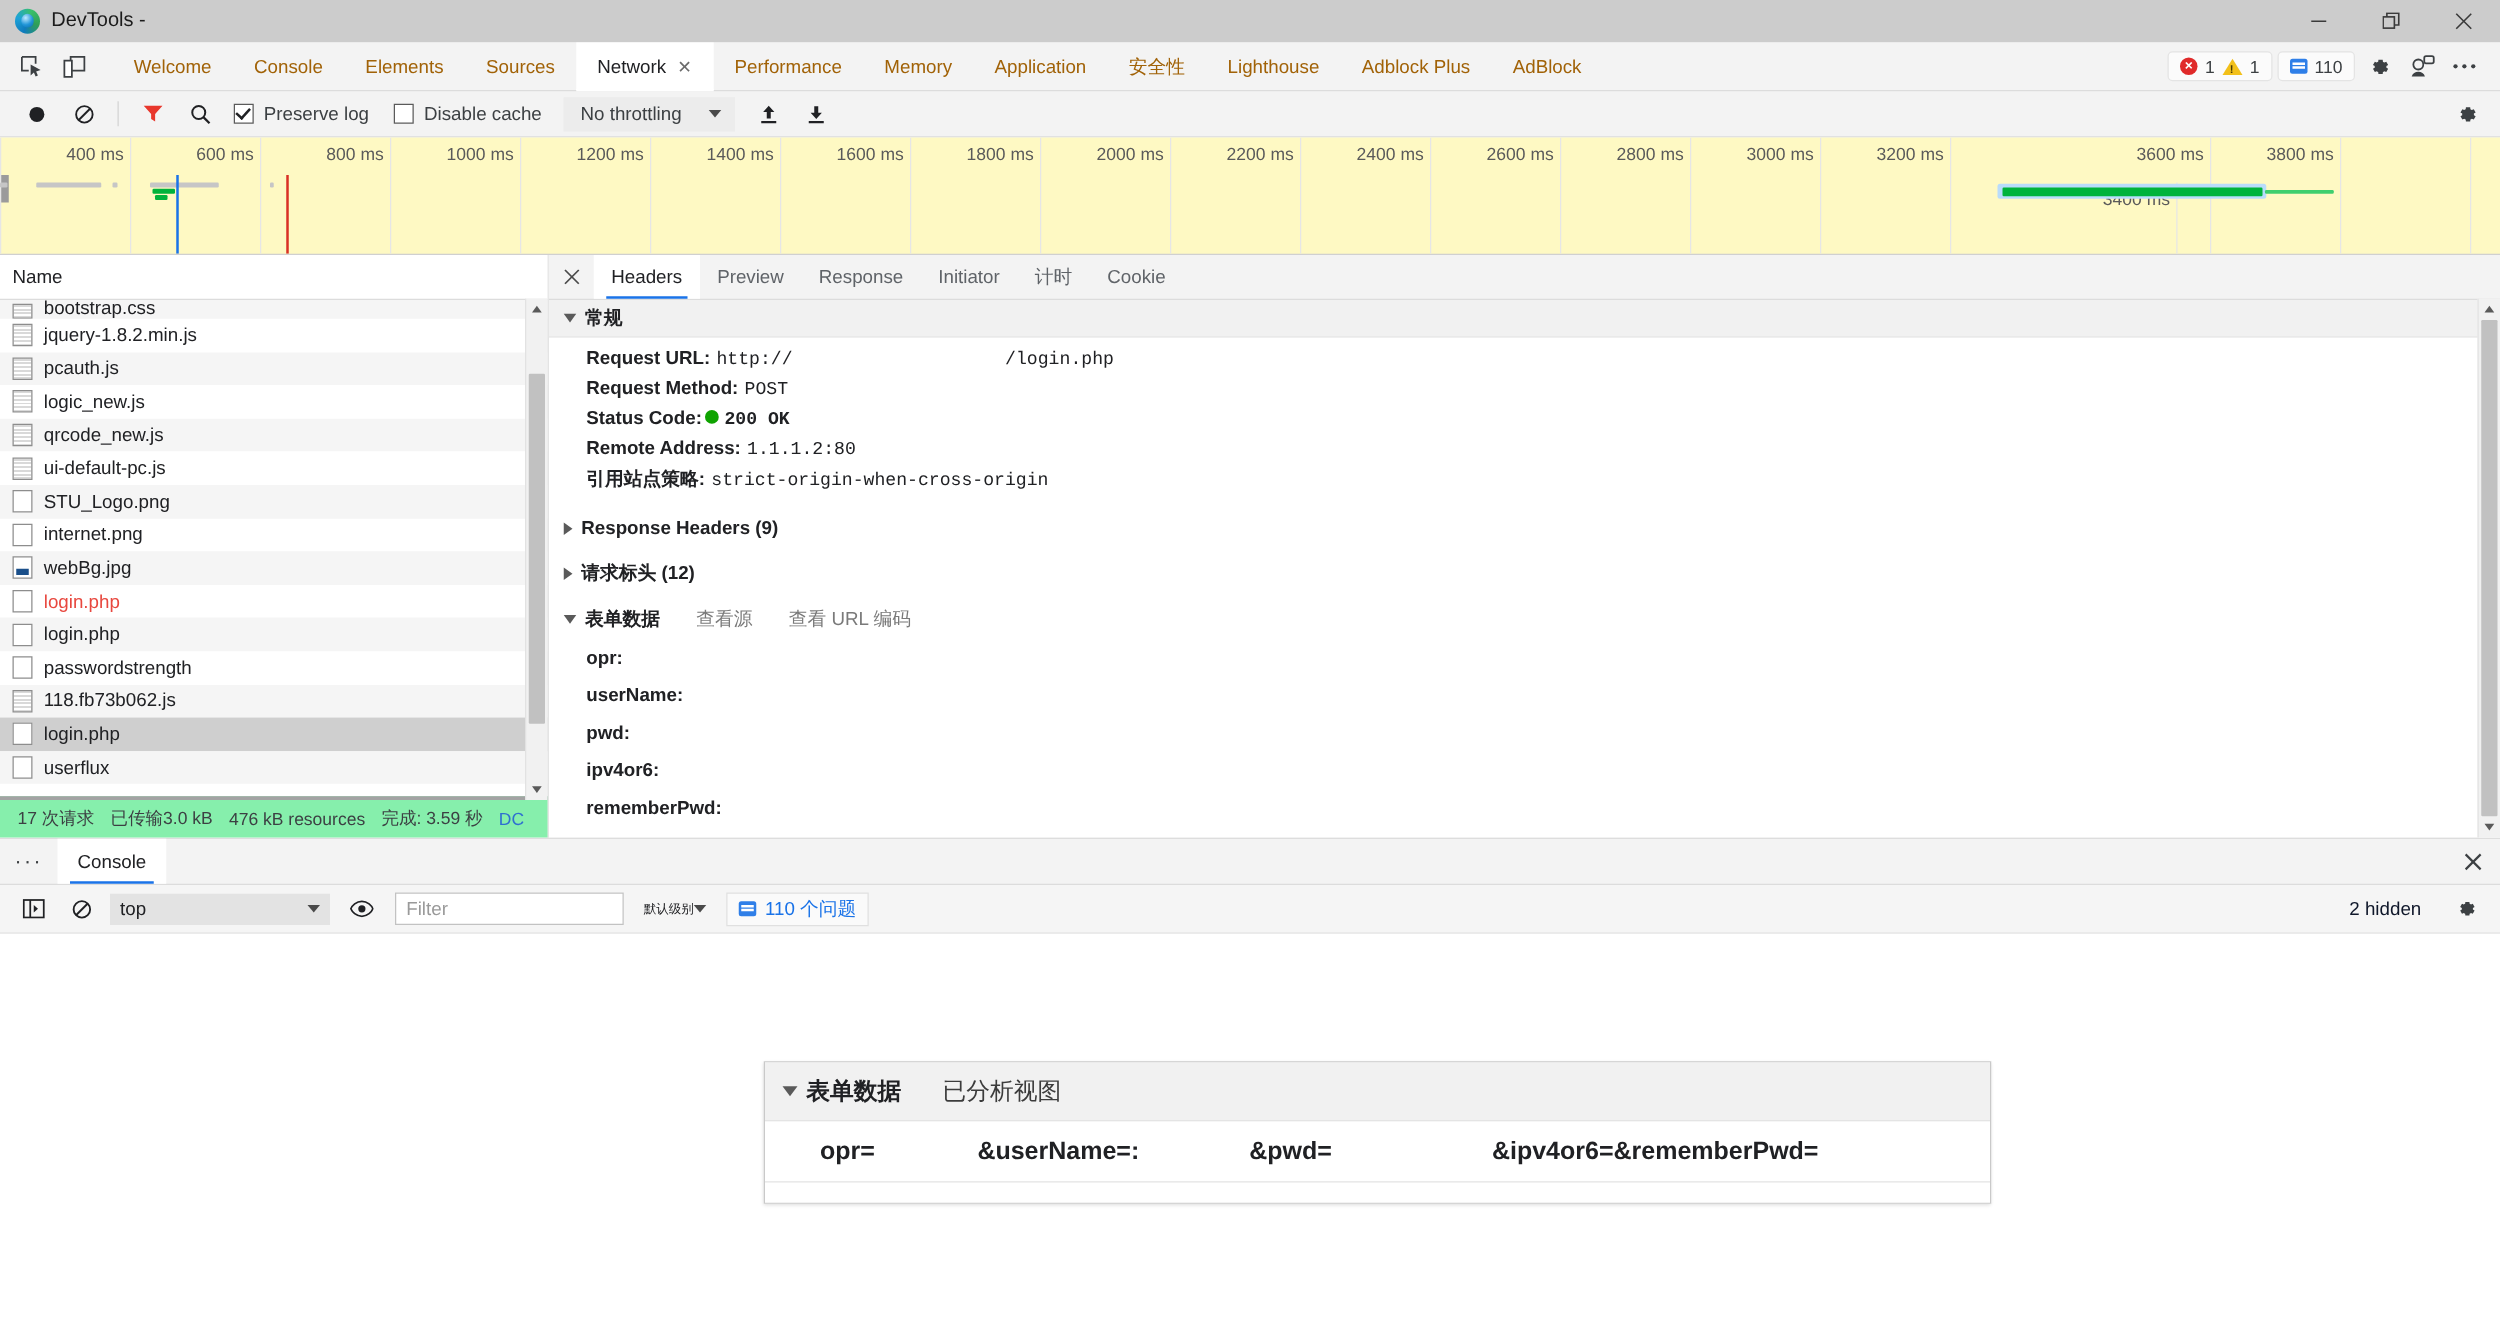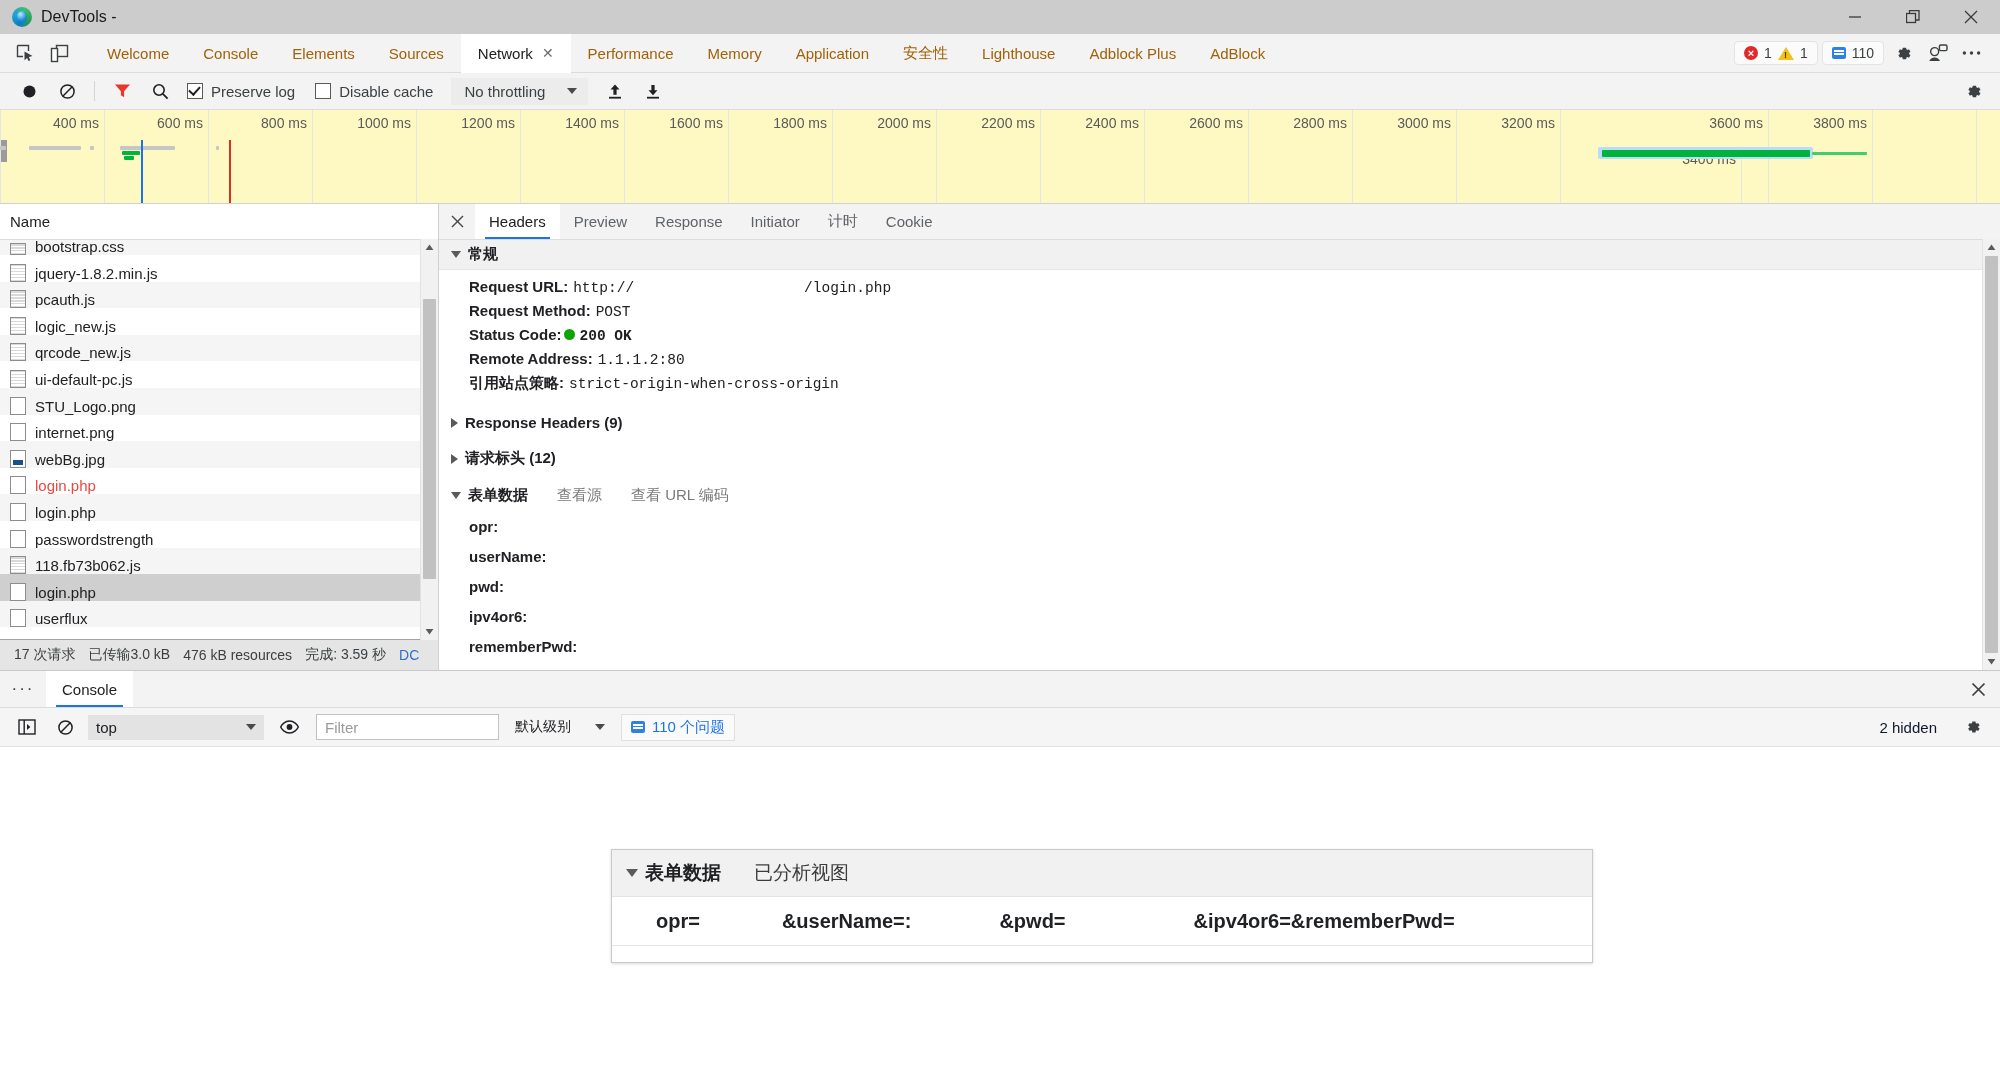--- a/index.html
+++ b/index.html
@@ -62,29 +62,29 @@
   .ov-band{position:absolute;left:0;right:0;top:30px;height:63px;}
   .ovbar{position:absolute;height:4px;border-radius:1px;}
   .vline{position:absolute;top:30px;height:63px;width:1.5px;}
   .ov-left-handle{position:absolute;left:0;top:30px;width:7px;height:22px;background:#9b9b9b;}
 
   
   .split{position:relative;height:466px;display:flex;}
   .reqlist{width:438px;border-right:1px solid #d0d0d0;display:flex;flex-direction:column;background:#fff;position:relative;}
   .rl-head{height:35px;border-bottom:1px solid #dcdcdc;display:flex;align-items:center;padding-left:10px;font-size:15px;color:#202124;background:#fff;}
   .rl-body{flex:1;overflow:hidden;position:relative;}
-  .row{height:26.6px;display:flex;align-items:flex-end;padding-left:10px;font-size:15px;color:#202124;white-space:nowrap;}
+  .row{height:26.6px;display:flex;align-items:center;padding-left:10px;font-size:15px;color:#202124;white-space:nowrap;}
   .row:nth-child(odd){background:#f5f5f5;}
   .row.selected{background:#cfcfcf;}
   .row.err .rname{color:#e8483f;}
   .ficon{width:14px;height:16px;margin-right:9px;flex:0 0 auto;border:1px solid #8d8d8d;background:#fff;position:relative;}
   .ficon.script{background:repeating-linear-gradient(to bottom,#d9d9d9 0 1.5px,#ffffff 1.5px 3px);}
   .ficon.img{background:#fff;}
   .ficon.img::after{content:"";position:absolute;left:2px;bottom:2px;right:2px;height:5px;background:#1a4f8a;}
-  .rl-status{height:30px;border-top:1px solid #a3a3a3;background:#e5e5e5;display:flex;align-items:center;gap:13px;padding-left:14px;font-size:14px;color:#3c4043;white-space:nowrap;overflow:hidden;}
+  .rl-status{height:30px;border-top:3px solid #a3a3a3;background:#86efac;display:flex;align-items:center;gap:13px;padding-left:14px;font-size:14px;color:#3c4043;white-space:nowrap;overflow:hidden;}
   .rl-status .blue{color:#2f6fd0;}
   .rl-scroll{position:absolute;right:0;top:35px;bottom:30px;width:17px;background:#f1f1f1;border-left:1px solid #e2e2e2;}
   .rl-scroll .arrow{height:17px;display:flex;align-items:center;justify-content:center;}
   .rl-scroll .thumb{position:absolute;left:2px;right:2px;top:60px;height:280px;background:#c1c1c1;border-radius:1px;}
 
   
   .details{flex:1;display:flex;flex-direction:column;background:#fff;position:relative;min-width:0;}
   .dt-tabs{height:35px;border-bottom:1px solid #dcdcdc;display:flex;align-items:stretch;background:#f3f3f3;}
   .dt-close{width:36px;display:flex;align-items:center;justify-content:center;color:#4a4a4a;font-size:16px;}
   .dt-tab{display:flex;align-items:center;padding:0 14px;font-size:15px;color:#5f6368;position:relative;white-space:nowrap;}
@@ -110,21 +110,21 @@
   .drawer{border-top:1px solid #c9c9c9;background:#fff;}
   .dw-tabs{height:36px;background:#f3f3f3;display:flex;align-items:stretch;border-bottom:1px solid #dcdcdc;position:relative;}
   .dw-dots{width:46px;display:flex;align-items:center;justify-content:center;color:#3c4043;letter-spacing:2px;font-size:17px;}
   .dw-tab{display:flex;align-items:center;padding:0 16px;font-size:15px;color:#202124;background:#fff;position:relative;}
   .dw-tab::after{content:"";position:absolute;left:10px;right:10px;bottom:0;height:2px;background:#1a73e8;}
   .dw-close{margin-left:auto;width:44px;display:flex;align-items:center;justify-content:center;color:#3c4043;font-size:18px;}
   .dw-toolbar{height:38px;background:#f5f5f5;border-bottom:1px solid #e0e0e0;display:flex;align-items:center;padding-left:8px;gap:0;}
   .ctx-select{display:flex;align-items:center;background:#e3e3e3;width:160px;height:25px;padding:0 8px;font-size:15px;color:#202124;margin-left:4px;}
   .ctx-select .caret{margin-left:auto;}
   .filter-input{width:165px;height:24px;border:1px solid #c2c2c2;background:#fff;display:flex;align-items:center;padding:0 8px;font-size:15px;color:#9a9a9a;margin-left:8px;}
-  .lvl{display:flex;align-items:center;gap:24px;margin-left:16px;font-size:14px;color:#202124;white-space:nowrap;}
+  .lvl{display:flex;align-items:center;gap:0;margin-left:16px;font-size:10px;color:#202124;white-space:nowrap;}
   .issues{display:flex;align-items:center;gap:7px;margin-left:16px;padding:3px 9px;border:1px solid #e0e0e0;background:#fafafa;font-size:15px;color:#1a73e8;white-space:nowrap;}
   .dw-right{margin-left:auto;display:flex;align-items:center;gap:21px;padding-right:12px;font-size:15px;color:#0f172a;}
   .dw-console-body{height:108px;background:#fff;}
 
   
   .overlay{position:absolute;left:611px;top:849px;width:980px;background:#fff;border:1px solid #c9c9c9;box-shadow:0 1px 3px rgba(0,0,0,.14);}
   .ov-head{display:flex;align-items:center;gap:7px;height:46px;padding-left:14px;background:#f1f1f1;border-bottom:1px solid #e4e4e4;font-size:19px;font-weight:bold;color:#202124;}
   .ov-head .lnk{font-weight:normal;color:#3c3c3c;margin-left:26px;}
   .ov-row{height:48px;display:flex;align-items:center;padding-left:44px;font-size:20px;color:#202124;font-weight:bold;gap:0;}
   .ov-row span{white-space:pre;}

